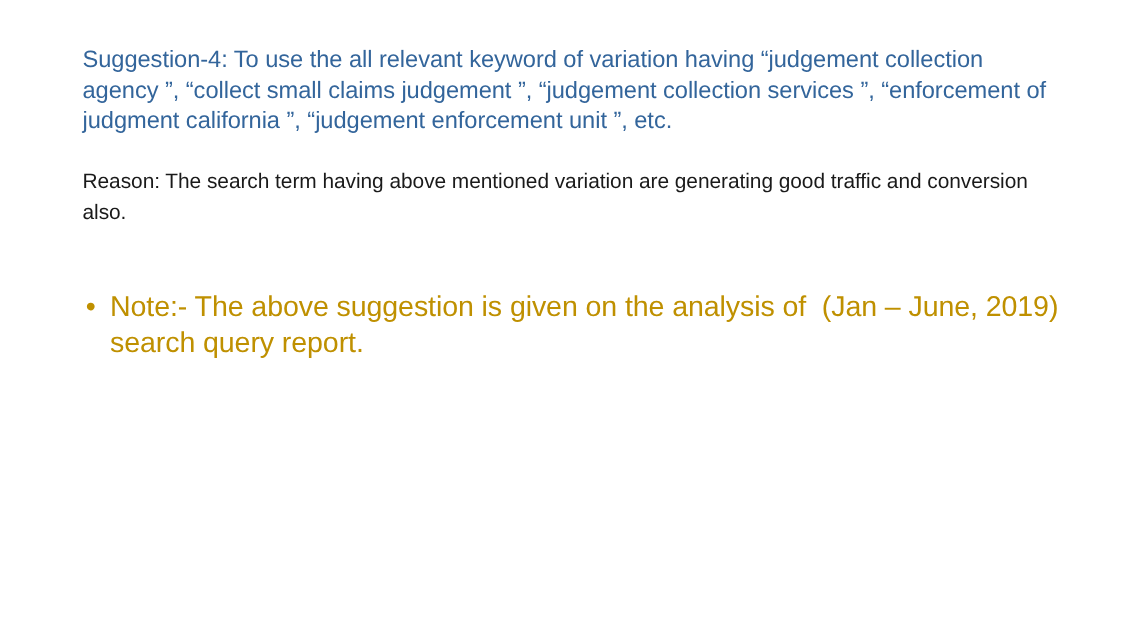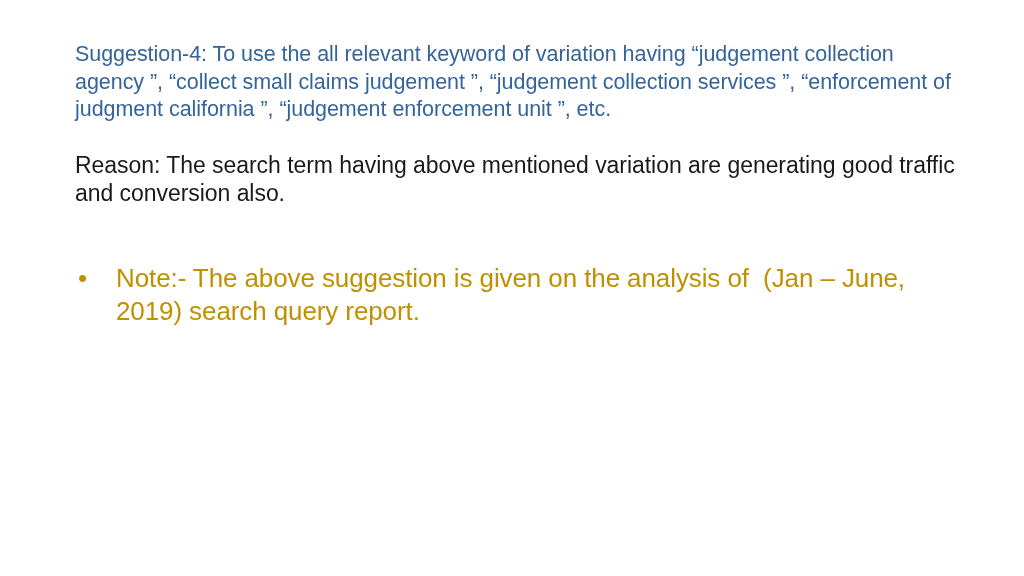--- a/index.html
+++ b/index.html
@@ -34,21 +34,21 @@
     white-space: pre-wrap;
   }
 
   
   .reason-block {
     position: absolute;
     left: 75px;
     top: 152px;
     width: 880px;
     color: #1a1a1a;
-    font-size: 23px;
+    font-size: 19px;
     line-height: 27.5px;
     letter-spacing: -0.05px;
     white-space: pre-wrap;
   }
 
   
   .note-block {
     position: absolute;
     left: 78px;
     top: 262px;
@@ -64,21 +64,20 @@
     flex: 0 0 auto;
     width: 22px;
     font-size: 26px;
     line-height: 33px;
     color: #bf9000;
     text-align: left;
   }
   .note-text {
     flex: 1 1 auto;
     white-space: pre-wrap;
-    margin-left: 16px;
   }
 </style>
 </head>
 <body>
 
 <div class="slide">
 
   <div class="suggestion-block">Suggestion-4: To use the all relevant keyword of variation having “judgement collection agency ”, “collect small claims judgement ”, “judgement collection services ”, “enforcement of judgment california ”, “judgement enforcement unit ”, etc.</div>
 
   <div class="reason-block">Reason: The search term having above mentioned variation are generating good traffic and conversion also.</div>

